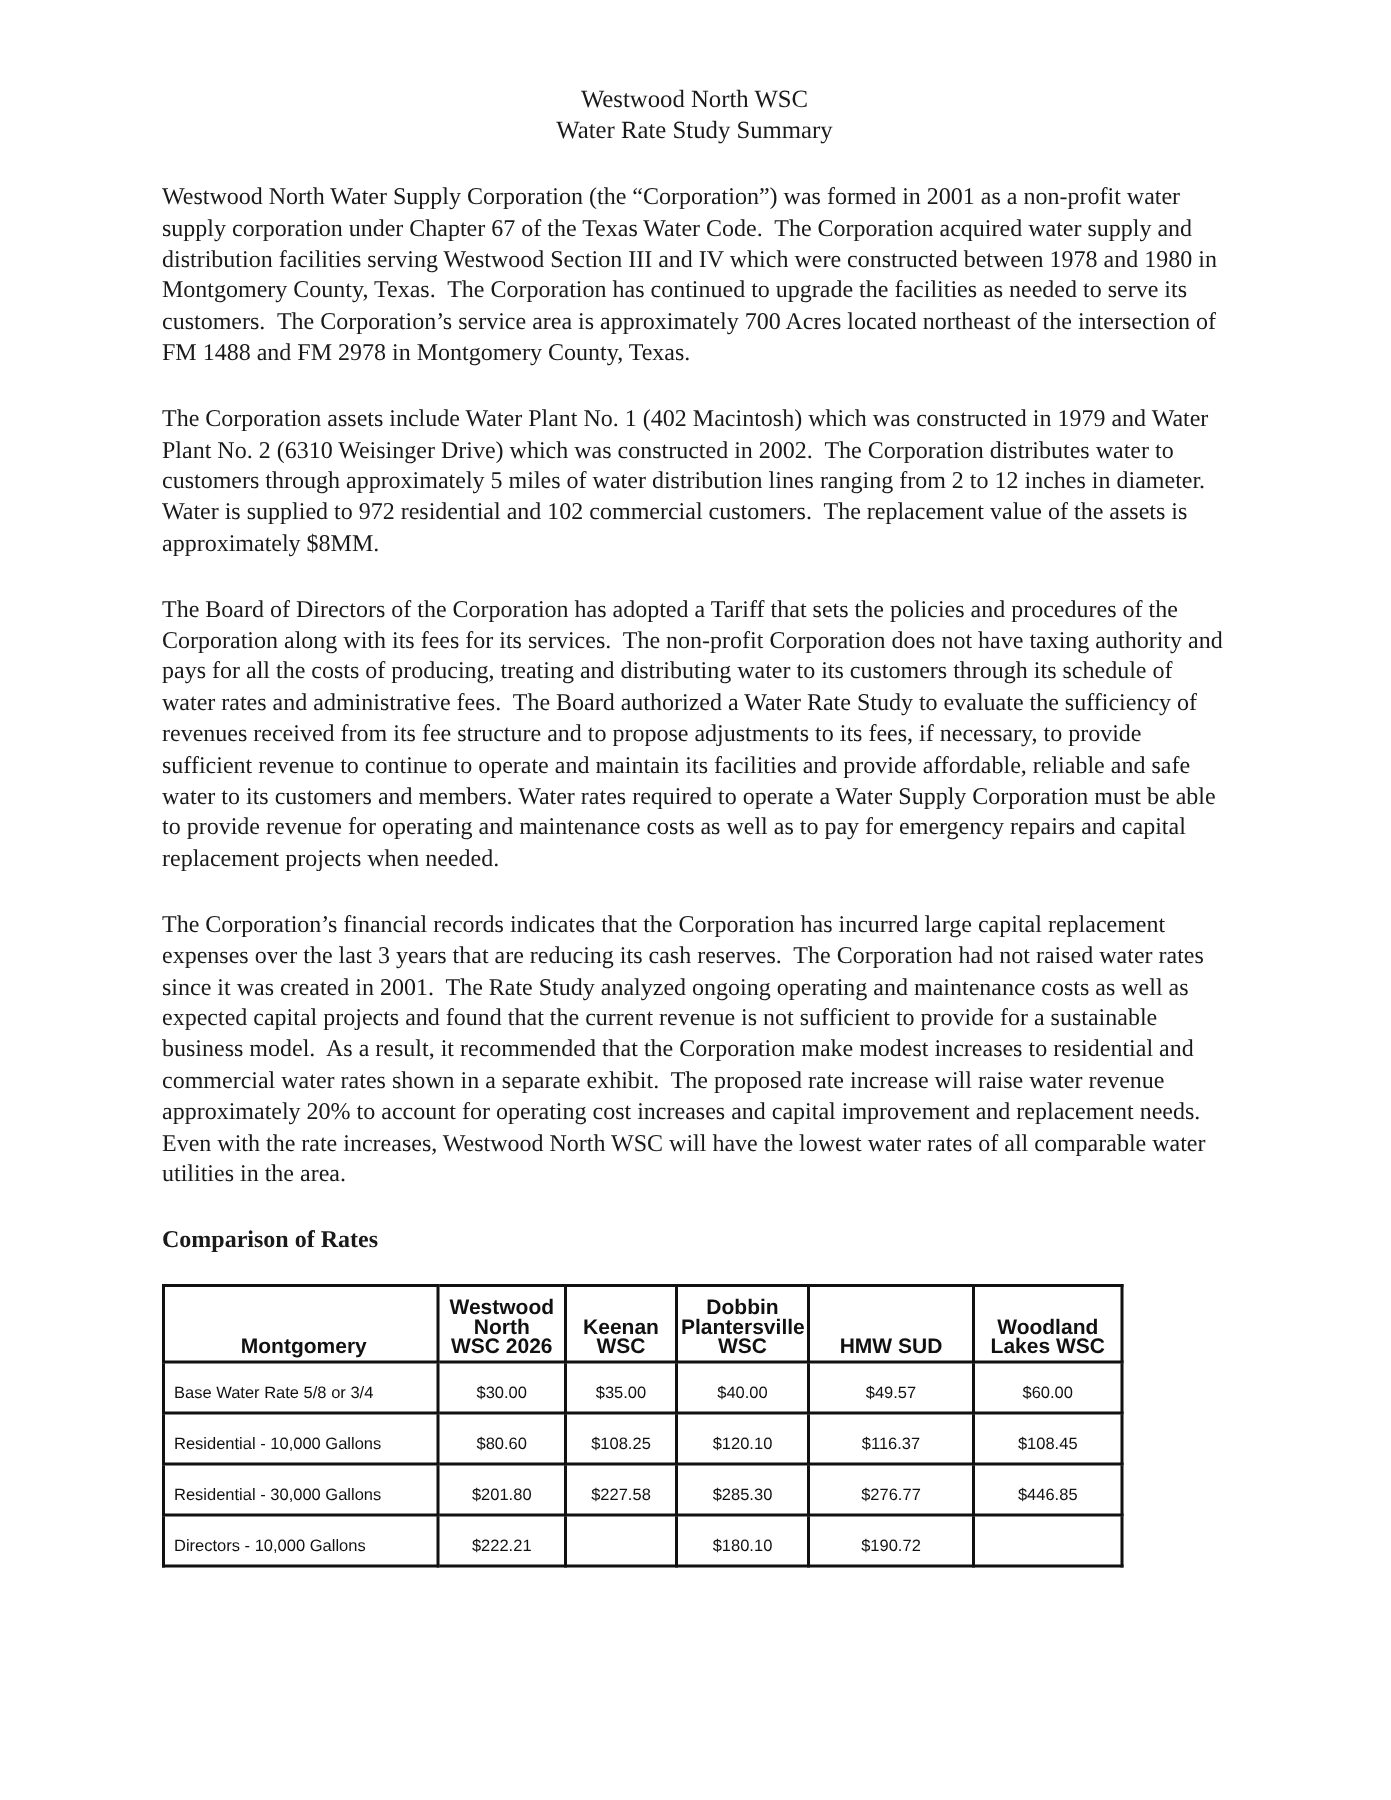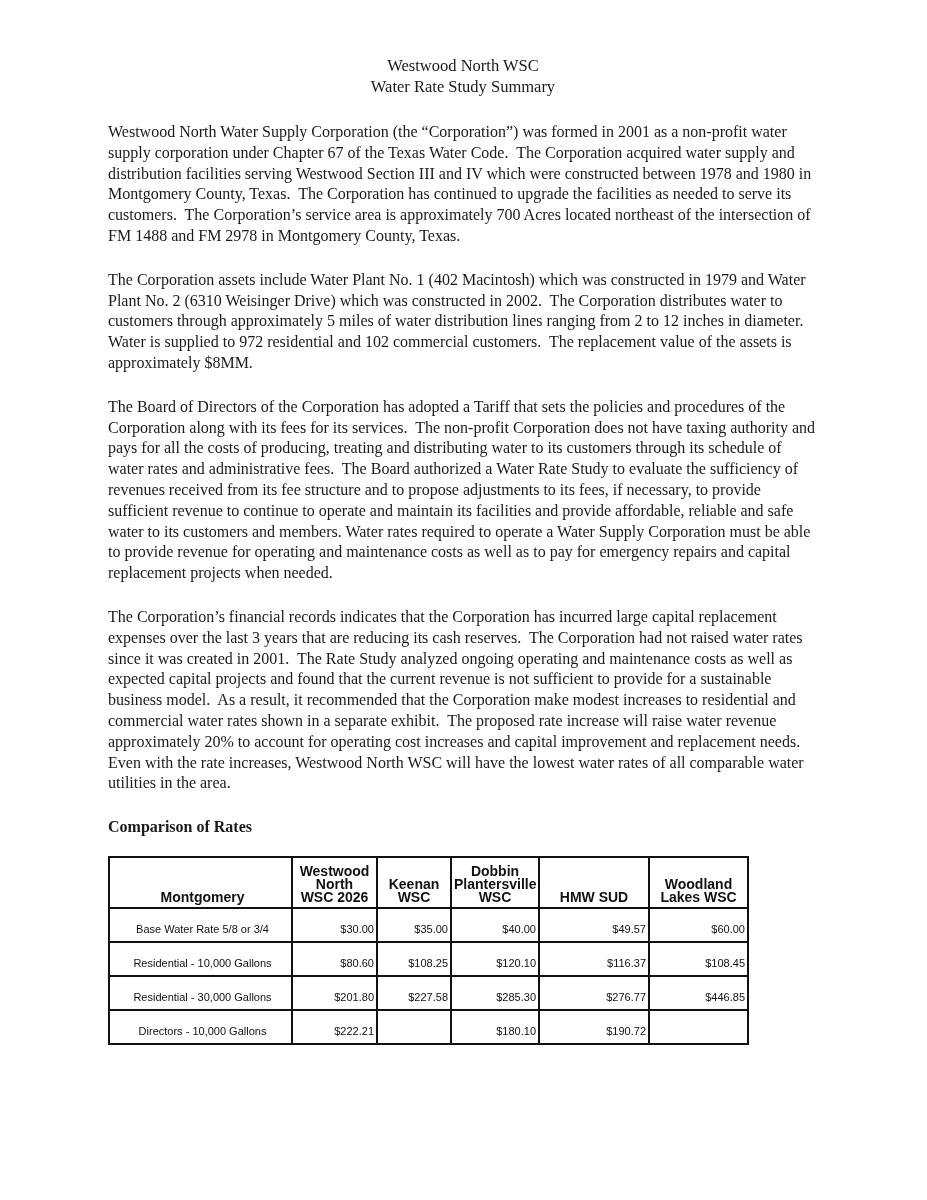--- a/index.html
+++ b/index.html
@@ -64,25 +64,25 @@
     height: 44px;
     padding: 2px 2px 3px 2px;
     white-space: pre-line;
     line-height: 13px;
   }
   table.rates td {
     font-size: 11px;
     height: 24px;
     vertical-align: bottom;
     padding: 2px 2px 6px 2px;
-    text-align: right;
+    text-align: center;
     line-height: 12px;
   }
   table.rates td.desc, table.rates th.desc {
-    text-align: center;
+    text-align: left;
     padding-left: 6px;
   }
   table.rates th.desc {
     text-align: center;
   }
 </style>
 </head>
 <body>
 
 <div class="page">

